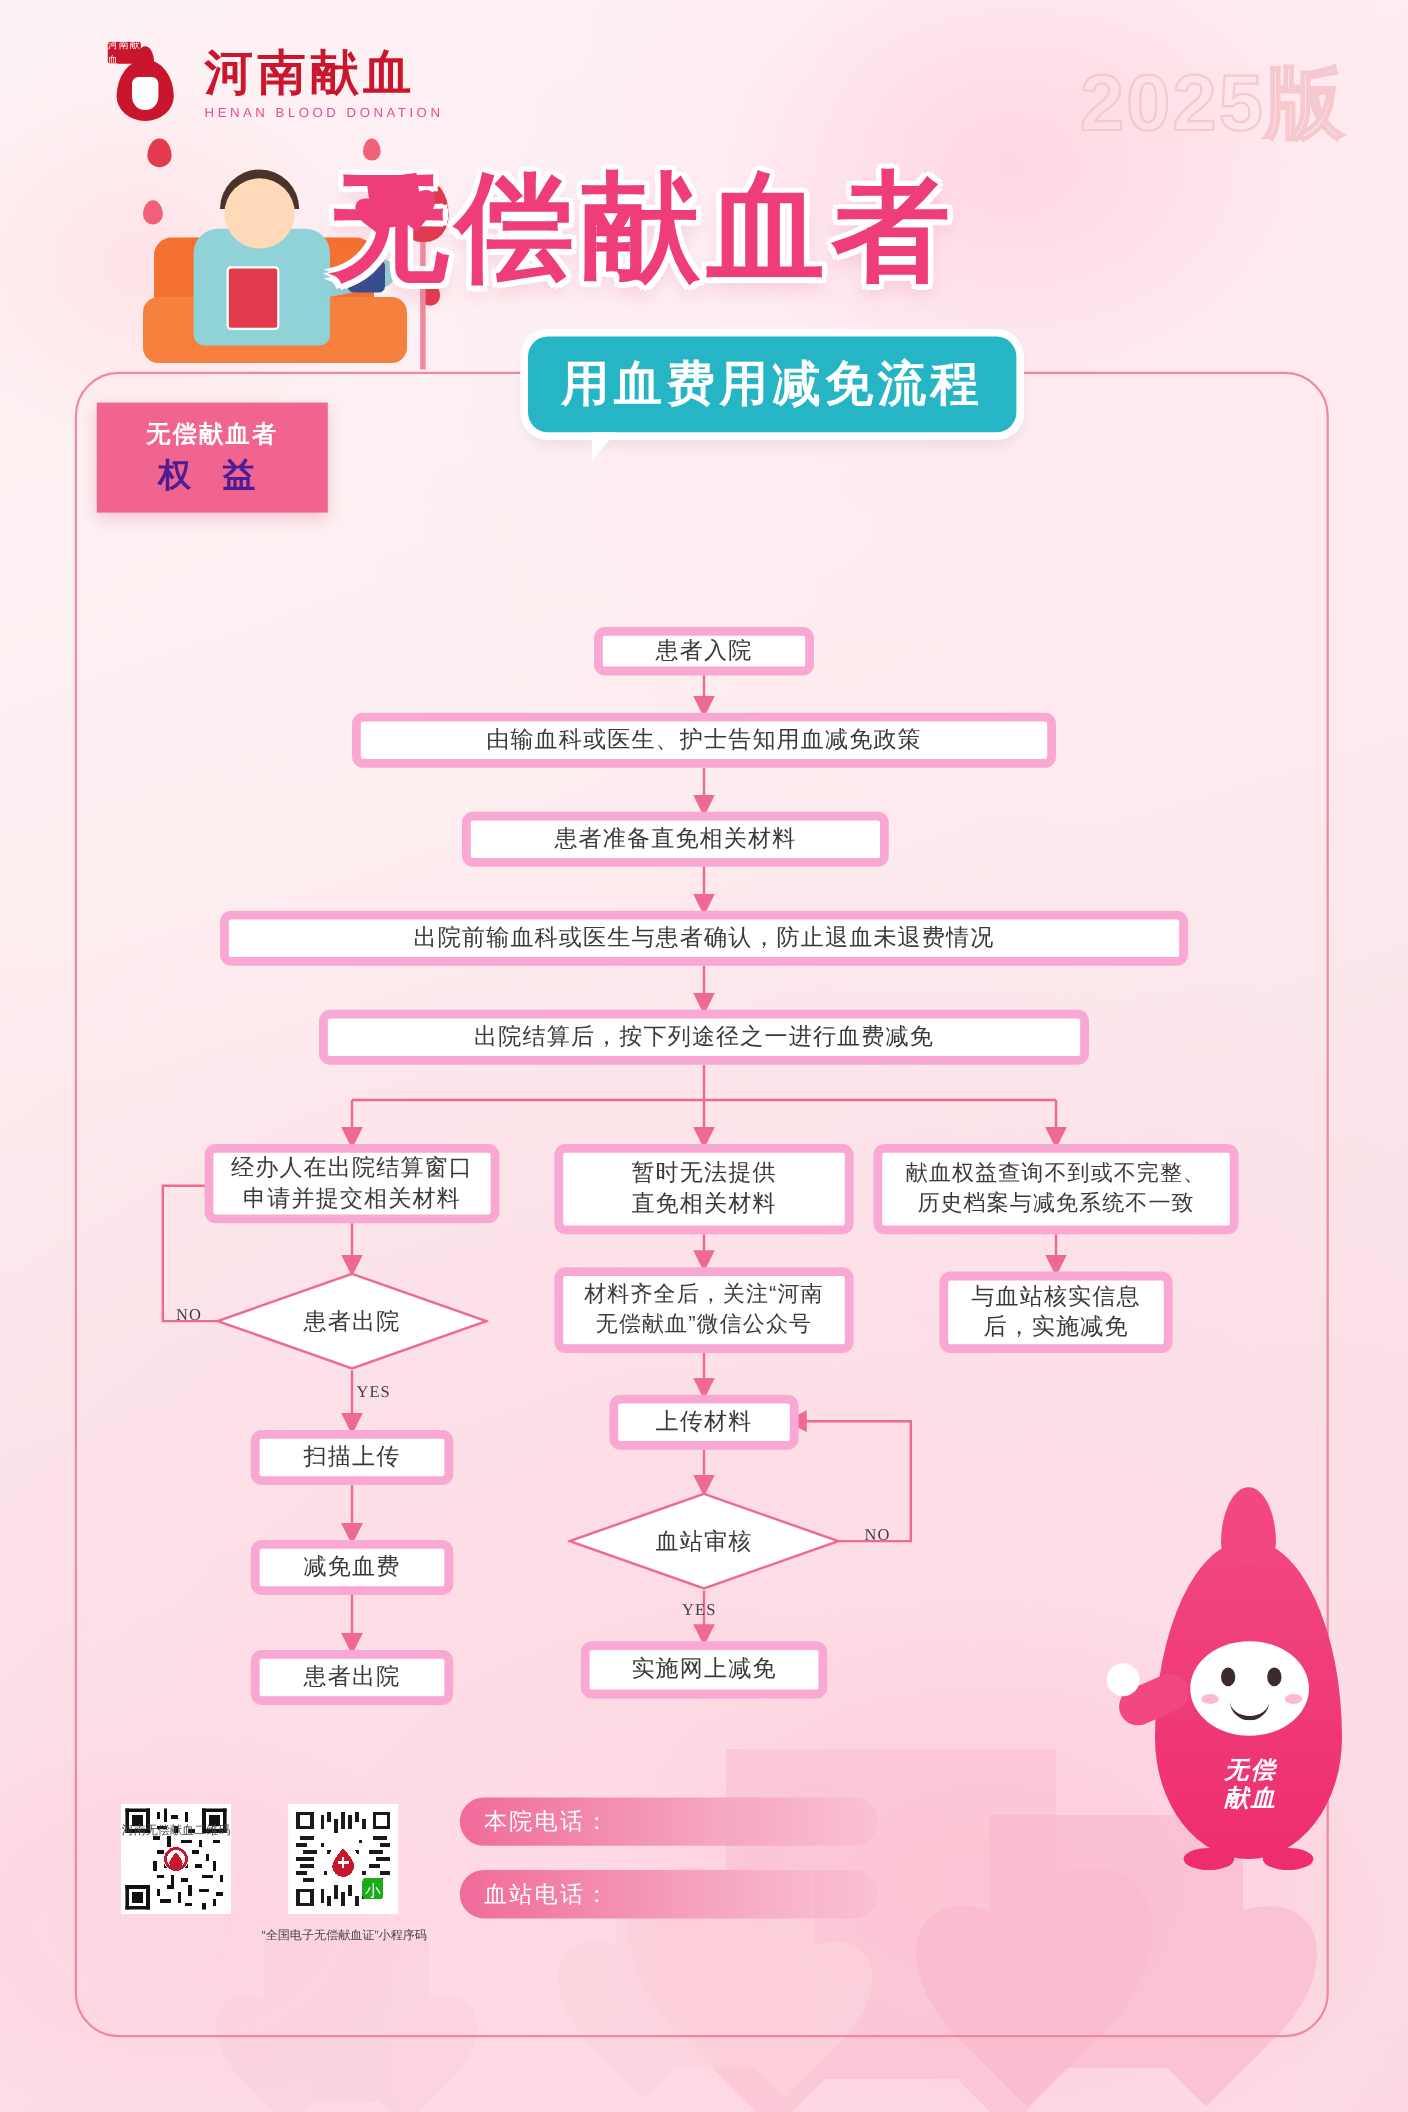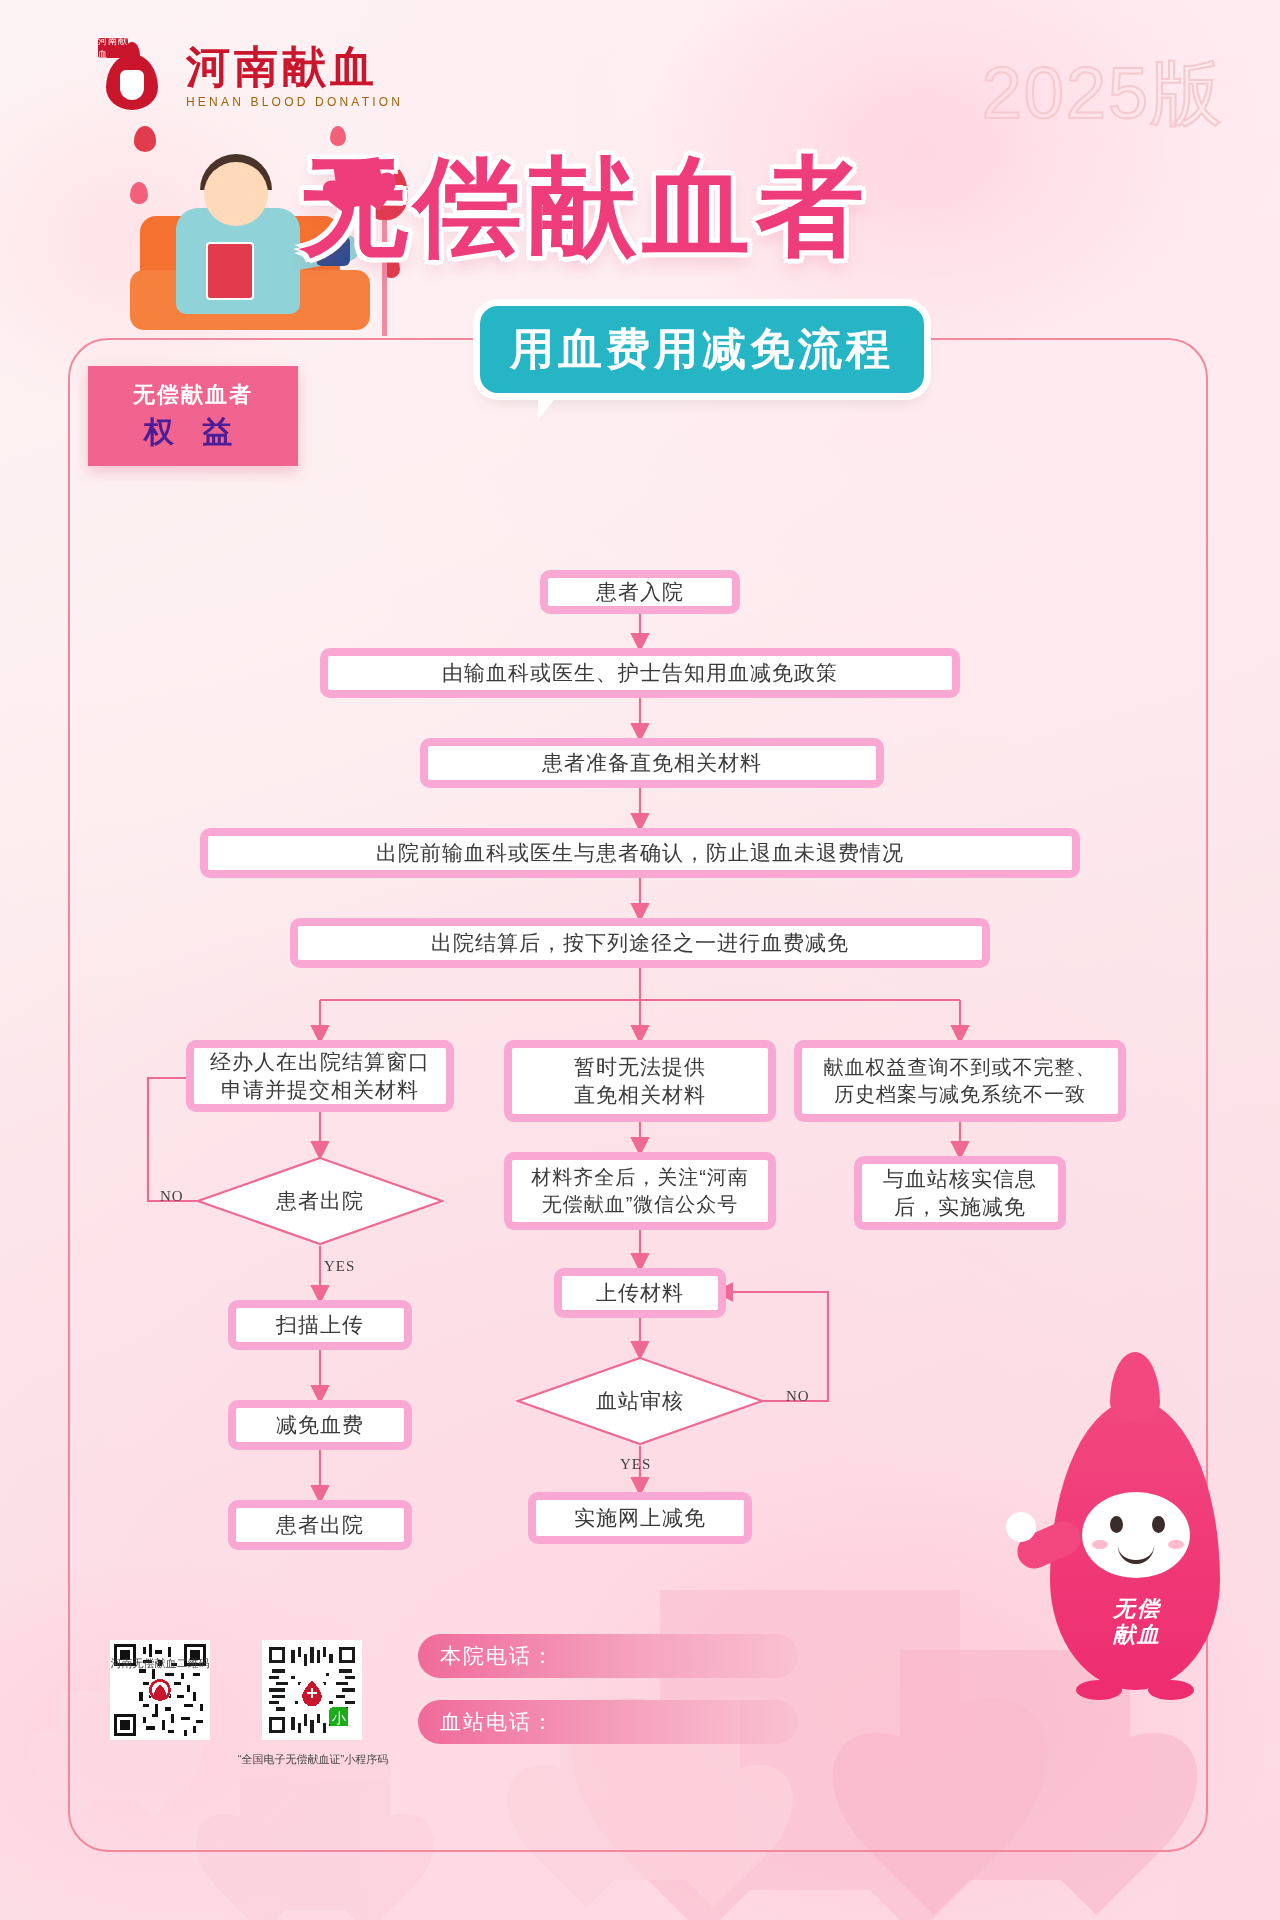--- a/index.html
+++ b/index.html
@@ -42,24 +42,24 @@
   .logo{position:absolute;left:98px;top:38px;display:flex;align-items:center;gap:14px;}
   .logo-mark{width:74px;height:78px;position:relative;}
   .logo-mark .sq{position:absolute;left:0;top:0;width:30px;height:20px;background:#c9162c;border-radius:2px;
     display:flex;align-items:center;justify-content:center;color:#fff;font-size:9px;letter-spacing:1px;}
   .logo-mark .drop{position:absolute;left:8px;top:16px;width:52px;height:56px;background:#c9162c;
     border-radius:50% 50% 50% 50%/60% 60% 40% 40%;transform:rotate(0deg);}
   .logo-mark .drop:after{content:"";position:absolute;left:18px;top:-12px;width:16px;height:20px;background:#c9162c;
     border-radius:50% 50% 50% 50%/70% 70% 30% 30%;}
   .logo-mark .inner{position:absolute;left:22px;top:32px;width:24px;height:30px;background:#fff;border-radius:6px 6px 12px 12px;}
   .logo-cn{font-size:44px;font-weight:bold;color:#c9162c;letter-spacing:4px;line-height:1;}
-  .logo-en{font-size:12px;color:#a16207;letter-spacing:3.2px;margin-top:6px;}
+  .logo-en{font-size:12px;color:#ec4899;letter-spacing:3.2px;margin-top:6px;}
 
   .year{
-    position:absolute;right:56px;top:46px;font-size:72px;font-weight:normal;letter-spacing:2px;
+    position:absolute;right:56px;top:46px;font-size:72px;font-weight:bold;letter-spacing:2px;
     color:transparent;-webkit-text-stroke:2px #f6c9ce;
   }
 
   
   .illus{position:absolute;left:130px;top:120px;width:290px;height:220px;}
   .chair{position:absolute;left:10px;top:96px;width:200px;height:110px;background:#f4712f;border-radius:16px 16px 8px 8px;}
   .chair2{position:absolute;left:0px;top:150px;width:240px;height:60px;background:#f6813f;border-radius:14px;}
   .body{position:absolute;left:46px;top:88px;width:124px;height:106px;background:#8fd3d8;border-radius:22px 22px 10px 10px;}
   .head{position:absolute;left:74px;top:42px;width:64px;height:64px;background:#ffd9b8;border-radius:50%;}
   .hair{position:absolute;left:70px;top:34px;width:72px;height:36px;background:#4a3328;border-radius:36px 36px 0 0;}
@@ -246,21 +246,21 @@
       <path d="M712,1401 L828,1401 L828,1292 L718,1292"></path>
 
       <path d="M960,1122 L960,1156"></path>
     </g>
   </svg>
 
   <div class="node" style="left:540px;top:570px;width:200px;height:44px;">患者入院</div>
 
   <div class="node" style="left:320px;top:648px;width:640px;height:50px;">由输血科或医生、护士告知用血减免政策</div>
 
-  <div class="node" style="left:420px;top:738px;width:464px;height:50px;text-align:right;">患者准备直免相关材料</div>
+  <div class="node" style="left:420px;top:738px;width:388px;height:50px;text-align:right;">患者准备直免相关材料</div>
 
   <div class="node" style="left:200px;top:828px;width:880px;height:50px;">出院前输血科或医生与患者确认，防止退血未退费情况</div>
 
   <div class="node" style="left:290px;top:918px;width:700px;height:50px;">出院结算后，按下列途径之一进行血费减免</div>
 
   <div class="node" style="left:186px;top:1040px;width:268px;height:72px;white-space:pre-line;">经办人在出院结算窗口
 申请并提交相关材料</div>
 
   <div class="dia-wrap" style="left:196px;top:1156px;width:248px;height:90px;">
     <div class="dia-shape">

